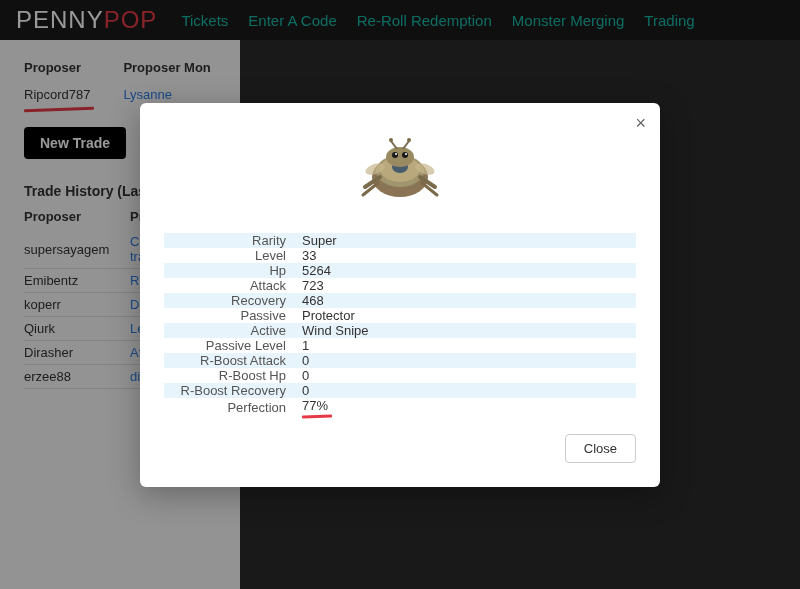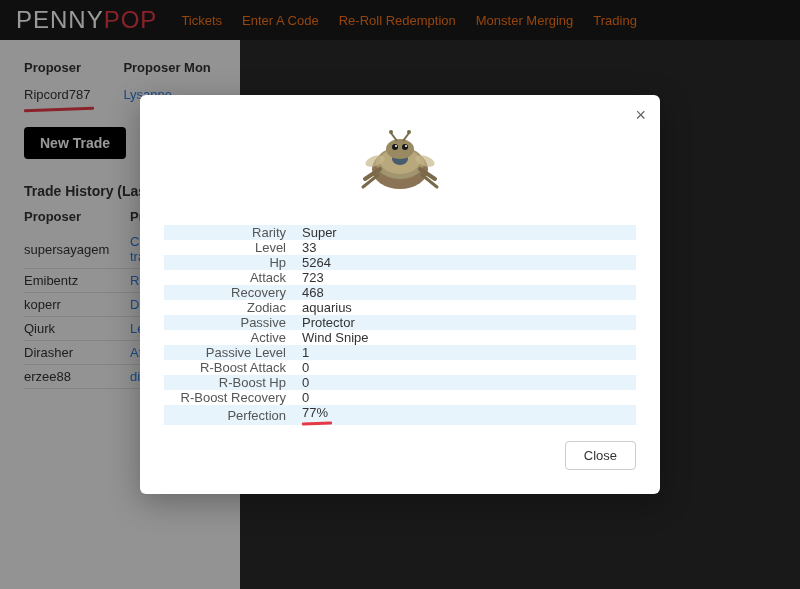--- a/index.html
+++ b/index.html
@@ -28,23 +28,23 @@
       letter-spacing: 1px;
     }
     .logo span:first-child { color: #fff; }
     .logo span:last-child { color: #e63946; }
     .nav-links {
       display: flex;
       gap: 20px;
       list-style: none;
     }
     .nav-links li a {
-      color: #f97316;
+      color: #14b8a6;
       text-decoration: none;
-      font-size: 13px;
+      font-size: 15px;
     }
 
     .page-content {
       position: absolute;
       top: 40px;
       left: 0;
       width: 240px;
       height: calc(100% - 40px);
       padding: 20px 24px;
       background: #f5f5f5;
@@ -343,24 +343,20 @@
         </tr>
         <tr>
           <td>Attack</td>
           <td>723</td>
         </tr>
         <tr>
           <td>Recovery</td>
           <td>468</td>
         </tr>
         <tr>
-          <td>Zodiac</td>
-          <td>aquarius</td>
-        </tr>
-        <tr>
           <td>Passive</td>
           <td>Protector</td>
         </tr>
         <tr>
           <td>Active</td>
           <td>Wind Snipe</td>
         </tr>
         <tr>
           <td>Passive Level</td>
           <td>1</td>

